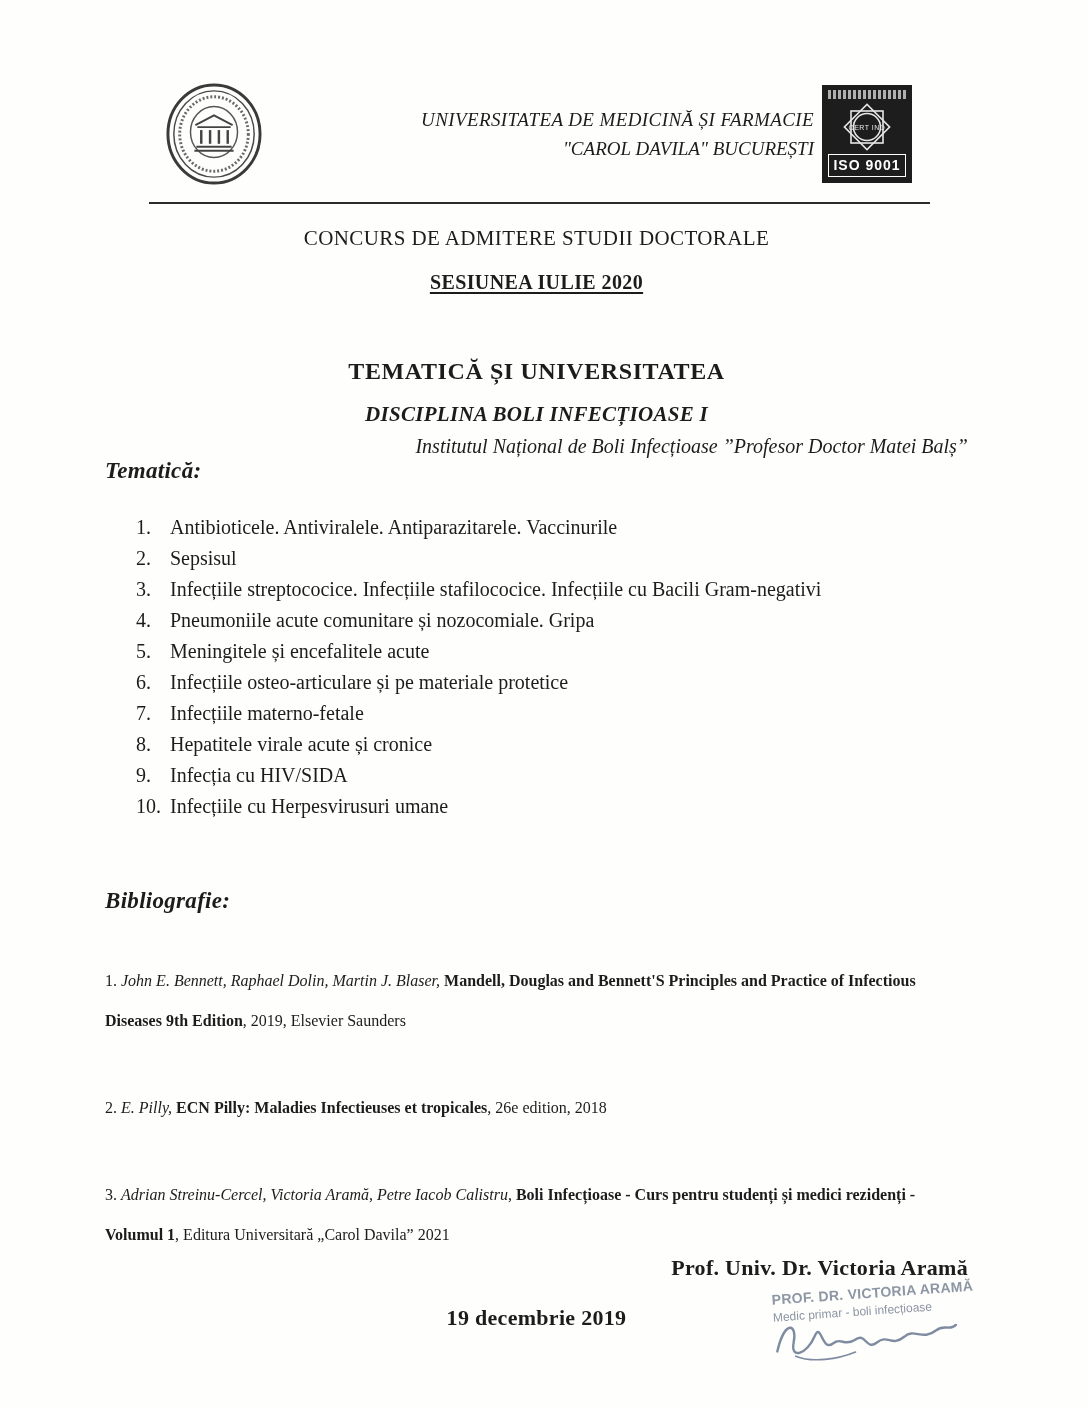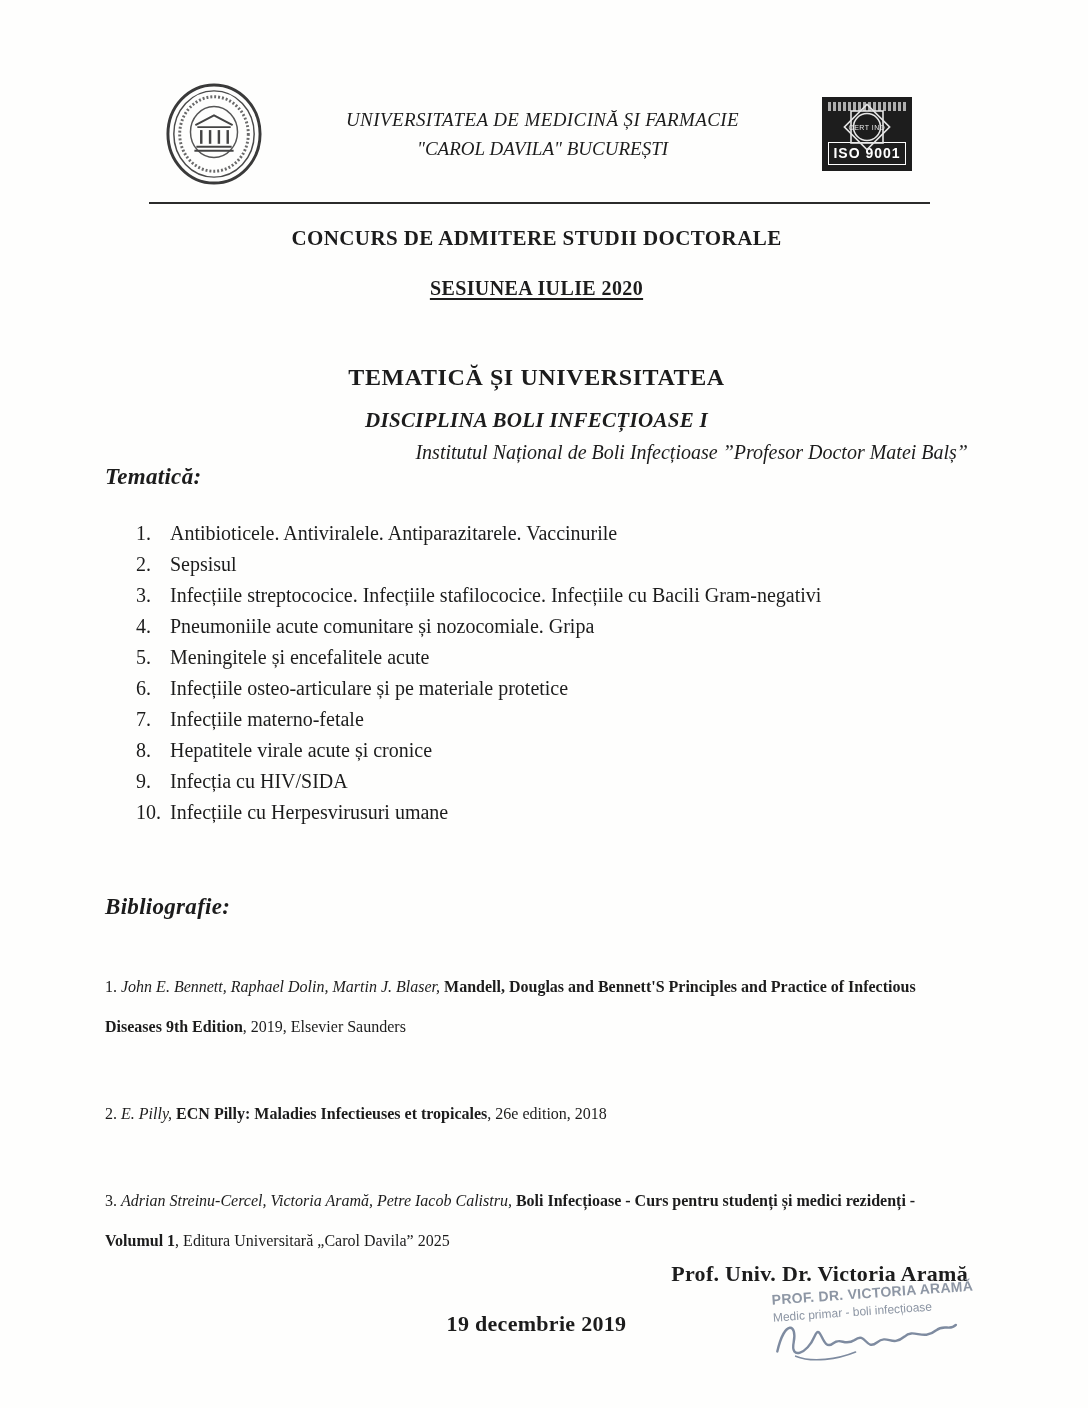--- a/index.html
+++ b/index.html
@@ -7,25 +7,25 @@
   body { font-family:"Liberation Serif", serif; }
   .page {
     position:relative; width:1088px; height:1408px; margin:0 auto;
     background:#fefefd; color:#1c1c1c; overflow:hidden;
   }
   .content { padding:0 120px 0 105px; }
 
   
   .doc-header { display:flex; align-items:center; margin-top:82px; }
   .seal { width:98px; height:104px; margin-left:60px; flex:0 0 auto; }
-  .header-center { flex:1; text-align:center; font-style:italic; padding:0 8px; }
+  .header-center { flex:1; text-align:right; font-style:italic; padding:0 8px; }
   .univ1 { font-size:19px; letter-spacing:0.4px; }
   .univ2 { font-size:19px; margin-top:7px; }
   .iso-badge {
-    position:relative; width:90px; height:74px; background:#1d1d1d;
+    position:relative; width:90px; height:98px; background:#1d1d1d;
     flex:0 0 auto; margin-right:56px; padding:5px 6px 6px 6px;
     display:flex; flex-direction:column;
   }
   .badge-toptext {
     height:9px; width:100%;
     background:repeating-linear-gradient(90deg,#c9c9c9 0 3px,#1d1d1d 3px 5px);
     opacity:.85;
   }
   .badge-star-area { position:relative; flex:1; }
   .badge-star { position:absolute; left:50%; top:50%; transform:translate(-50%,-50%); }
@@ -35,22 +35,22 @@
     font-size:7px; letter-spacing:0.5px;
   }
   .badge-iso {
     border:1px solid #ffffff; color:#ffffff; text-align:center;
     font-family:"Liberation Sans",sans-serif; font-weight:bold;
     font-size:14px; padding:2px 0 3px 0; letter-spacing:1px;
   }
   .header-rule { border:none; border-top:2px solid #2b2b2b; margin:16px 38px 0 44px; }
 
   
-  .t-contest { text-align:center; font-weight:bold; font-size:21px; letter-spacing:0.4px; margin-top:22px; }
-  .t-session { text-align:center; font-weight:bold; font-size:20px; margin-top:26px; text-decoration:underline; text-underline-offset:3px; letter-spacing:0.4px; }
+  .t-contest { text-align:center; font-weight:normal; font-size:21px; letter-spacing:0.4px; margin-top:22px; }
+  .t-session { text-align:center; font-weight:bold; font-size:20px; margin-top:20px; text-decoration:underline; text-underline-offset:3px; letter-spacing:0.4px; }
   .t-main    { text-align:center; font-weight:bold; font-size:24px; margin-top:64px; letter-spacing:0.6px; }
   .t-disc    { text-align:center; font-weight:bold; font-style:italic; font-size:21px; margin-top:17px; letter-spacing:0.3px; }
   .t-inst    { text-align:right; font-style:italic; font-size:20px; margin-top:8px; }
 
   
   .sec-heading { font-weight:bold; font-style:italic; font-size:23px; letter-spacing:0.3px; }
   .tematica-heading { }
   .tem-list { margin-top:28px; margin-left:31px; }
   .tem-item { font-size:20px; line-height:31px; display:flex; }
   .tem-num  { flex:0 0 34px; }
@@ -177,21 +177,21 @@
         <span class="bib-title">Mandell, Douglas and Bennett'S Principles and Practice of Infectious Diseases 9th Edition</span><span class="bib-tail">, 2019, Elsevier Saunders</span>
       </p>
       <p class="bib-item">
         <span class="bib-num">2.</span>
         <span class="bib-authors">E. Pilly,</span>
         <span class="bib-title">ECN Pilly: Maladies Infectieuses et tropicales</span><span class="bib-tail">, 26e edition, 2018</span>
       </p>
       <p class="bib-item">
         <span class="bib-num">3.</span>
         <span class="bib-authors">Adrian Streinu-Cercel, Victoria Aramă, Petre Iacob Calistru,</span>
-        <span class="bib-title">Boli Infecțioase - Curs pentru studenți și medici rezidenți - Volumul 1</span><span class="bib-tail">, Editura Universitară „Carol Davila” 2025</span>
+        <span class="bib-title">Boli Infecțioase - Curs pentru studenți și medici rezidenți - Volumul 1</span><span class="bib-tail">, Editura Universitară „Carol Davila” 2021</span>
       </p>
     </div>
 
     <div class="signatory">Prof. Univ. Dr. Victoria Aramă</div>
     <div class="doc-date">19 decembrie 2019</div>
 
   </div>
 
   <div class="stamp">
     <div class="stamp-l1">PROF. DR. VICTORIA ARAMĂ</div>

